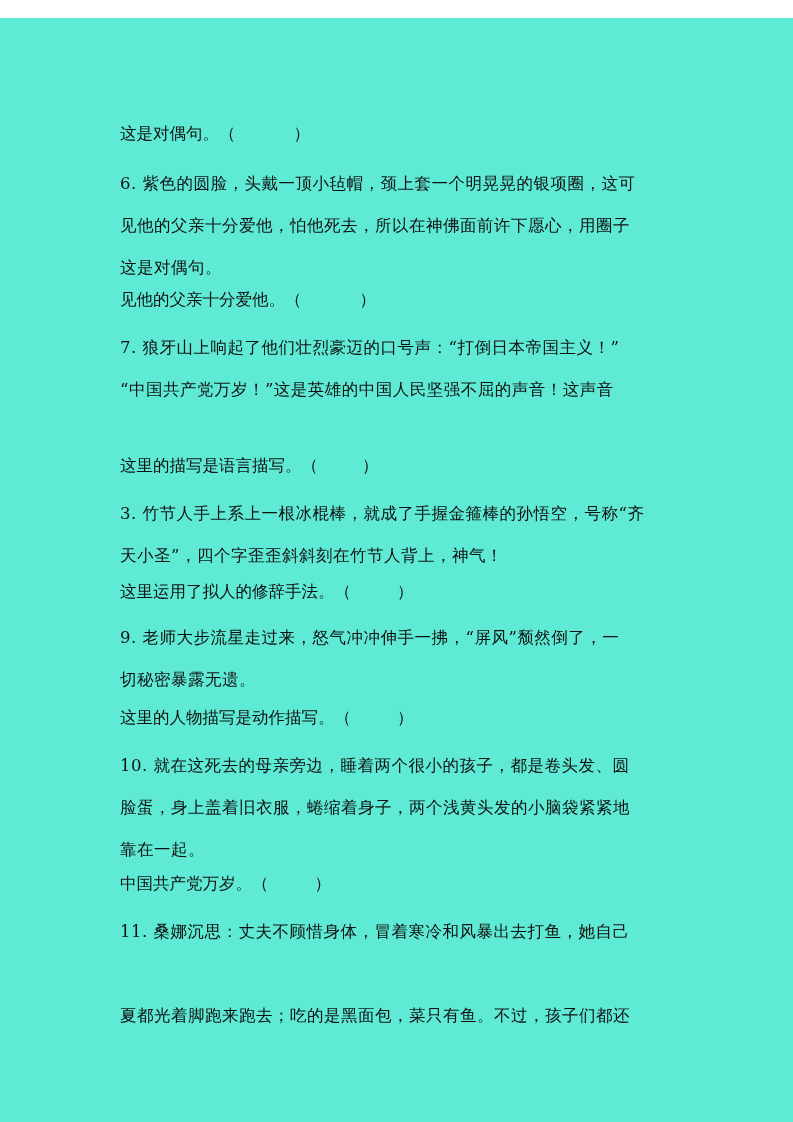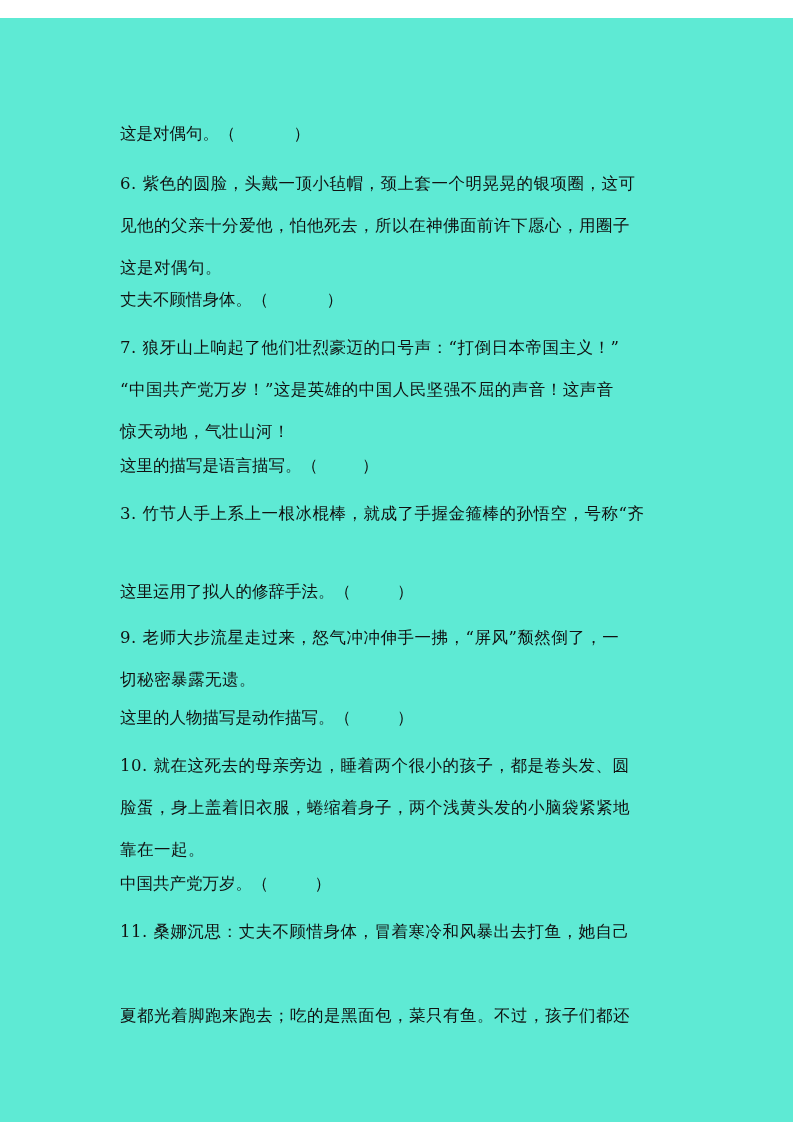--- a/index.html
+++ b/index.html
@@ -46,32 +46,32 @@
 <div class="page">
   <div class="line judge" style="top:106px">
     <span>这是对偶句。（</span><span class="blank" style="width:58px"></span><span>）</span>
   </div>
 
   <div class="line" style="top:156px">6. 紫色的圆脸，头戴一顶小毡帽，颈上套一个明晃晃的银项圈，这可</div>
   <div class="line" style="top:198px">见他的父亲十分爱他，怕他死去，所以在神佛面前许下愿心，用圈子</div>
   <div class="line" style="top:240px">这是对偶句。</div>
 
   <div class="line judge" style="top:272px">
-    <span>丈夫不顾惜身体。（</span><span class="blank" style="width:58px"></span><span>）</span>
+    <span>见他的父亲十分爱他。（</span><span class="blank" style="width:58px"></span><span>）</span>
   </div>
 
   <div class="line" style="top:320px">7.  狼牙山上响起了他们壮烈豪迈的口号声：“打倒日本帝国主义！”</div>
   <div class="line" style="top:362px">“中国共产党万岁！”这是英雄的中国人民坚强不屈的声音！这声音</div>
-  <div class="line" style="top:404px">惊天动地，气壮山河！</div>
 
   <div class="line judge" style="top:438px">
     <span>这里的描写是语言描写。（</span><span class="blank" style="width:44px"></span><span>）</span>
   </div>
 
   <div class="line" style="top:486px">3. 竹节人手上系上一根冰棍棒，就成了手握金箍棒的孙悟空，号称“齐</div>
+  <div class="line" style="top:528px">天小圣”，四个字歪歪斜斜刻在竹节人背上，神气！</div>
 
   <div class="line judge" style="top:564px">
     <span>这里运用了拟人的修辞手法。（</span><span class="blank" style="width:46px"></span><span>）</span>
   </div>
 
   <div class="line" style="top:610px">9. 老师大步流星走过来，怒气冲冲伸手一拂，“屏风”颓然倒了，一</div>
   <div class="line" style="top:652px">切秘密暴露无遗。</div>
 
   <div class="line judge" style="top:690px">
     <span>这里的人物描写是动作描写。（</span><span class="blank" style="width:46px"></span><span>）</span>

